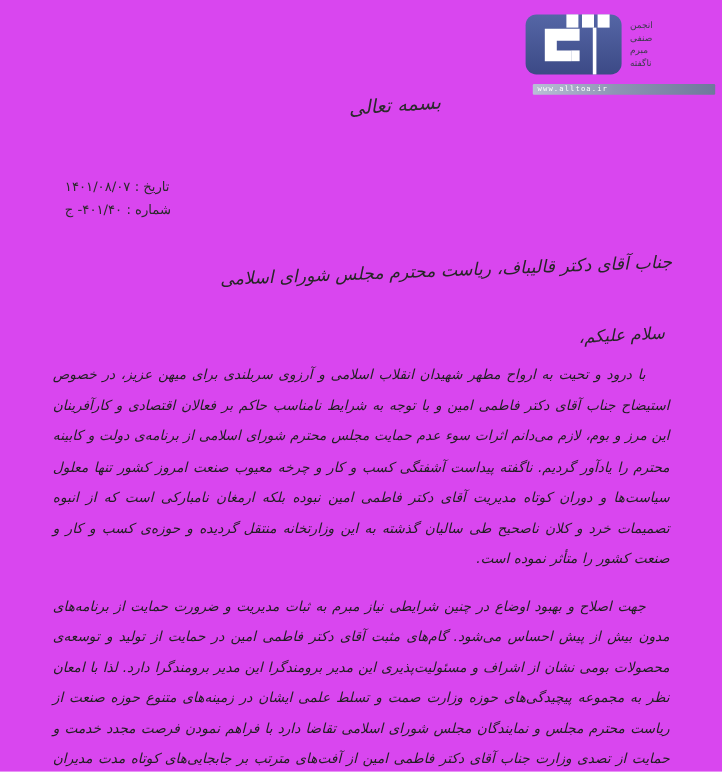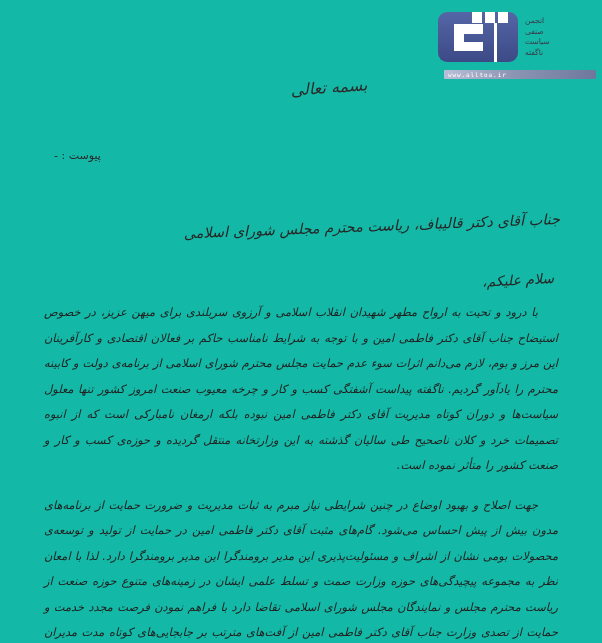--- a/index.html
+++ b/index.html
@@ -13,21 +13,21 @@
     position:relative;
     overflow:hidden;
     -webkit-font-smoothing:antialiased;
   }
 
   .page{
     position:absolute;
     inset:0;
     width:602px;
     height:643px;
-    background:#14b8a6;
+    background:#d946ef;
   }
 
   
   .letterhead{
     position:absolute;
     top:8px;
     right:6px;
     width:160px;
     height:72px;
   }
@@ -205,35 +205,39 @@
           <rect x="58" y="15" width="3" height="39" fill="#ffffff"></rect>
 
           <path d="M18 16 H47 V26 H28 V34 H40 V43 H18 Z" fill="#ffffff"></path>
 
           <rect x="40" y="34" width="7" height="9" fill="#ffffff"></rect>
         </svg>
       </div>
       <div class="logo-words">
         <span>انجمن</span>
         <span>صنفی</span>
-        <span>سیاست</span>
+        <span>مبرم</span>
         <span>ناگفته</span>
       </div>
     </div>
     <div class="logo-url">
       <span>www.alltoa.ir</span>
     </div>
   </div>
 
   <div class="basmala">بسمه تعالی</div>
 
   <div class="meta">
     <div class="meta-row">
-      <span class="mlabel">پیوست :</span>
-      <span class="mval">-</span>
+      <span class="mlabel">تاریخ :</span>
+      <span class="mval">۱۴۰۱/۰۸/۰۷</span>
+    </div>
+    <div class="meta-row">
+      <span class="mlabel">شماره :</span>
+      <span class="mval">۴۰۱/۴۰- ج</span>
     </div>
   </div>
 
   <div class="recipient">جناب آقای دکتر قالیباف، ریاست محترم مجلس شورای اسلامی</div>
 
   <div class="salutation">سلام علیکم،</div>
 
   <div class="body">
     <p class="para">با درود و تحیت به ارواح مطهر شهیدان انقلاب اسلامی و آرزوی سربلندی برای میهن عزیز، در خصوص استیضاح جناب آقای دکتر فاطمی امین و با توجه به شرایط نامناسب حاکم بر فعالان اقتصادی و کارآفرینان این مرز و بوم، لازم می‌دانم اثرات سوء عدم حمایت مجلس محترم شورای اسلامی از برنامه‌ی دولت و کابینه محترم را یادآور گردیم. ناگفته پیداست آشفتگی کسب و کار و چرخه معیوب صنعت امروز کشور تنها معلول سیاست‌ها و دوران کوتاه مدیریت آقای دکتر فاطمی امین نبوده بلکه ارمغان نامبارکی است که از انبوه تصمیمات خرد و کلان ناصحیح طی سالیان گذشته به این وزارتخانه منتقل گردیده و حوزه‌ی کسب و کار و صنعت کشور را متأثر نموده است.</p>
     <p class="para">جهت اصلاح و بهبود اوضاع در چنین شرایطی نیاز مبرم به ثبات مدیریت و ضرورت حمایت از برنامه‌های مدون بیش از پیش احساس می‌شود. گام‌های مثبت آقای دکتر فاطمی امین در حمایت از تولید و توسعه‌ی محصولات بومی نشان از اشراف و مسئولیت‌پذیری این مدیر برومندگرا این مدیر برومندگرا دارد. لذا با امعان نظر به مجموعه پیچیدگی‌های حوزه وزارت صمت و تسلط علمی ایشان در زمینه‌های متنوع حوزه صنعت از ریاست محترم مجلس و نمایندگان مجلس شورای اسلامی تقاضا دارد با فراهم نمودن فرصت مجدد خدمت و حمایت از تصدی وزارت جناب آقای دکتر فاطمی امین از آفت‌های مترتب بر جابجایی‌های کوتاه مدت مدیران ارشد پیشگیری نمایند تا موجبات اتلاف وقت و منابع کشور فراهم نگردد.</p>

